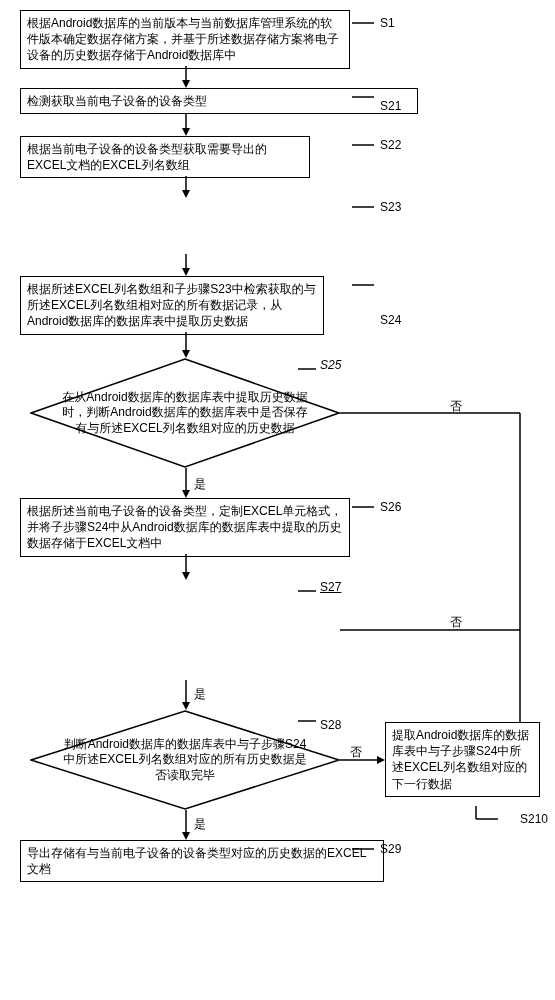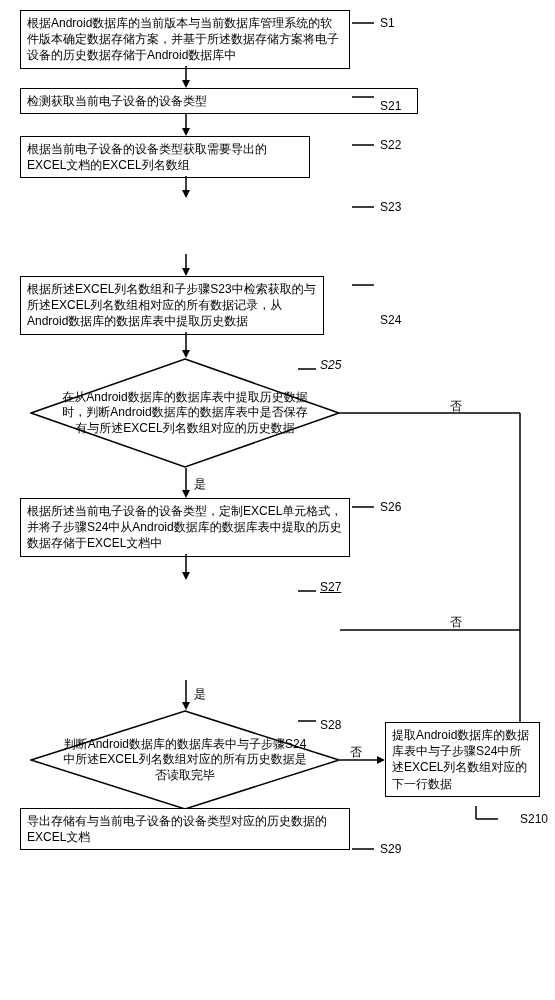--- a/index.html
+++ b/index.html
@@ -253,21 +253,21 @@
         <line x1="1" y1="0" x2="1" y2="309" stroke="#000" stroke-width="1.5"></line>
       </svg>
   </div>
 
   <div class="arrow" style="left:460px; top:700px;">
     <svg width="52" height="14">
         <line x1="50" y1="0" x2="50" y2="0" stroke="#000"></line>
       </svg>
   </div>
 
-  <div class="box" style="left:10px; top:798px; width:330px;">
+  <div class="box" style="left:10px; top:830px; width:364px;">
     <span>导出存储有与当前电子设备的设备类型对应的历史数据的EXCEL文档</span>
   </div>
   <div class="label" style="left:370px; top:832px;">S29</div>
   <div class="arrow" style="left:342px; top:838px;">
     <svg width="30" height="2">
         <line x1="0" y1="1" x2="22" y2="1" stroke="#000" stroke-width="1.5"></line>
       </svg>
   </div>
 
 </div>

